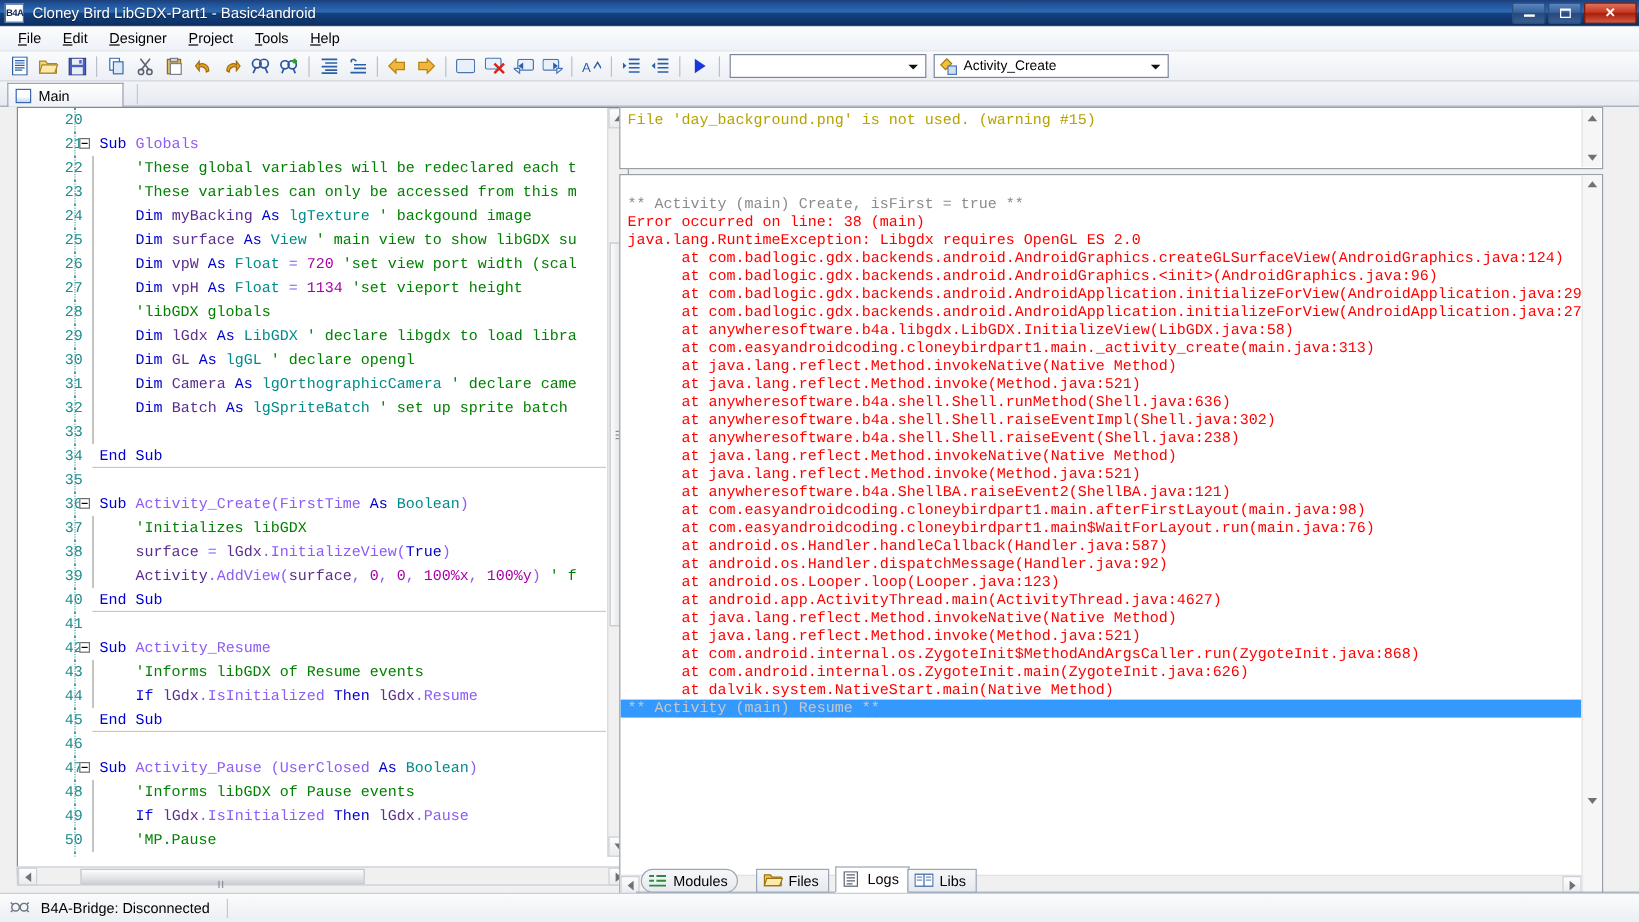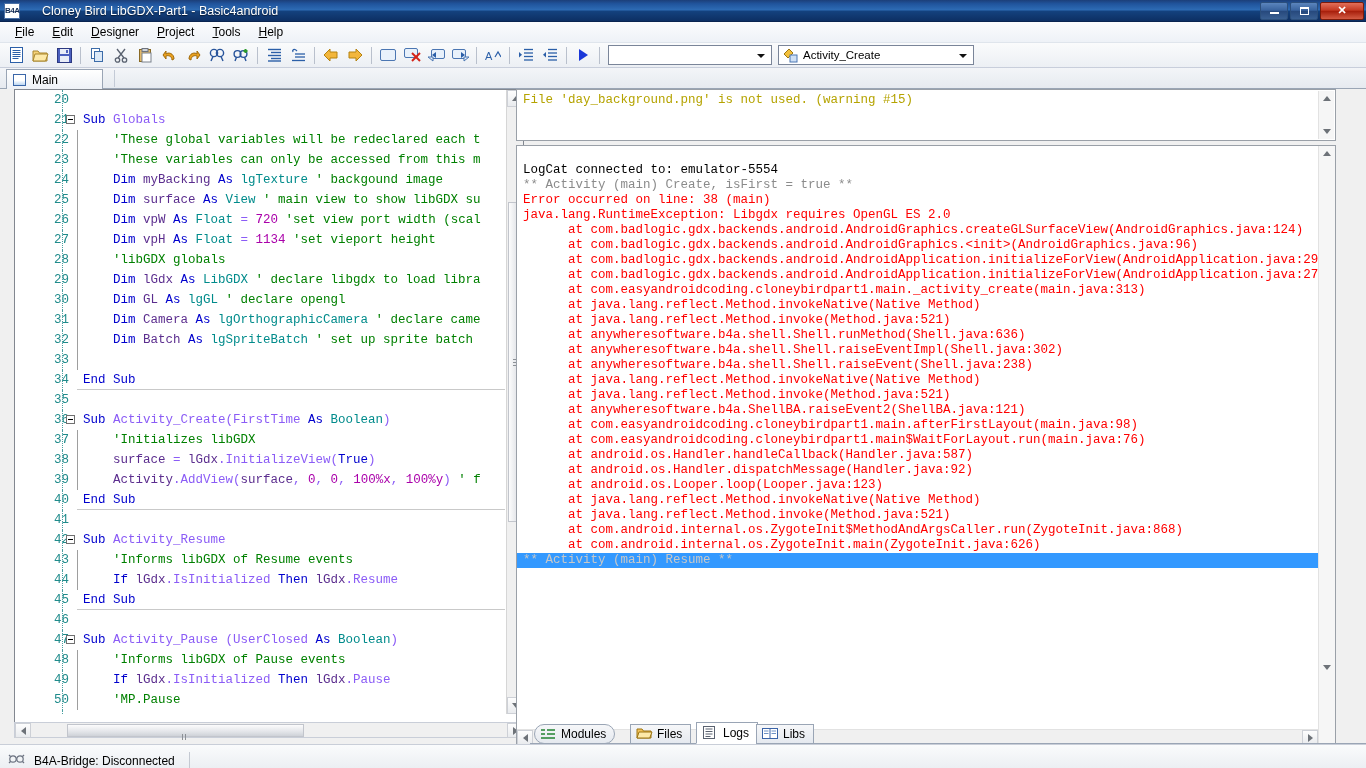--- a/index.html
+++ b/index.html
@@ -18,21 +18,21 @@
   .titlebar {
     position: absolute;
     left: 0; top: 0; width: 1366px; height: 22px;
     background: linear-gradient(to bottom, #1c3f79 0%, #20549c 18%, #2e6cb5 48%, #14427f 52%, #0d2f63 100%);
     display: flex;
     align-items: center;
     border-bottom: 1px solid #0a2450;
   }
   .tb-icon {
     width: 16px; height: 16px;
-    margin-left: 4px; margin-right: 22px;
+    margin-left: 4px; margin-right: 7px;
     background: #ffffff;
     border: 1px solid #4a6fa5;
     color: #102a55;
     font-size: 8px;
     font-weight: bold;
     line-height: 14px;
     text-align: center;
     letter-spacing: -0.5px;
     font-family: "Liberation Sans", sans-serif;
     flex: none;
@@ -388,21 +388,21 @@
     position: absolute; left: 0; top: 21px; right: 0; height: 1px; background: #9aa5b5;
   }
 
   
   .statusbar {
     position: absolute;
     left: 0; bottom: 0; width: 1366px; height: 24px;
     background: linear-gradient(to bottom, #fafbfc, #eceff3);
     border-top: 1px solid #c9ced8;
     display: flex;
-    align-items: flex-end;
+    align-items: center;
     padding-left: 8px;
   }
   .statusbar .sb-ic { width: 18px; height: 16px; margin-right: 8px; }
   .sb-text { font-size: 12px; color: #000; }
   .sb-div { width:1px; height:16px; background:#c4c9d2; margin-left:14px; }
 
   .icon-svg { display: block; }
 </style>
 </head>
 <body>
@@ -685,46 +685,48 @@
         </div>
       <div style="position:absolute;left:0;bottom:0;width:15px;height:15px;display:flex;align-items:center;justify-content:center">
           <span class="arrow-dn"></span>
         </div>
     </div>
   </div>
 
   <div class="logbox">
     <div class="loglist" id="loglist">
         <div class="logrow black"></div>
-        <div class="logrow black">LogCat connected to: emulator-5554</div>
         <div class="logrow gray">** Activity (main) Create, isFirst = true **</div>
         <div class="logrow red">Error occurred on line: 38 (main)</div>
         <div class="logrow red">java.lang.RuntimeException: Libgdx requires OpenGL ES 2.0</div>
         <div class="logrow red">      at com.badlogic.gdx.backends.android.AndroidGraphics.createGLSurfaceView(AndroidGraphics.java:124)</div>
         <div class="logrow red">      at com.badlogic.gdx.backends.android.AndroidGraphics.&lt;init&gt;(AndroidGraphics.java:96)</div>
         <div class="logrow red">      at com.badlogic.gdx.backends.android.AndroidApplication.initializeForView(AndroidApplication.java:292)</div>
         <div class="logrow red">      at com.badlogic.gdx.backends.android.AndroidApplication.initializeForView(AndroidApplication.java:273)</div>
+        <div class="logrow red">      at anywheresoftware.b4a.libgdx.LibGDX.InitializeView(LibGDX.java:58)</div>
         <div class="logrow red">      at com.easyandroidcoding.cloneybirdpart1.main._activity_create(main.java:313)</div>
         <div class="logrow red">      at java.lang.reflect.Method.invokeNative(Native Method)</div>
         <div class="logrow red">      at java.lang.reflect.Method.invoke(Method.java:521)</div>
         <div class="logrow red">      at anywheresoftware.b4a.shell.Shell.runMethod(Shell.java:636)</div>
         <div class="logrow red">      at anywheresoftware.b4a.shell.Shell.raiseEventImpl(Shell.java:302)</div>
         <div class="logrow red">      at anywheresoftware.b4a.shell.Shell.raiseEvent(Shell.java:238)</div>
         <div class="logrow red">      at java.lang.reflect.Method.invokeNative(Native Method)</div>
         <div class="logrow red">      at java.lang.reflect.Method.invoke(Method.java:521)</div>
         <div class="logrow red">      at anywheresoftware.b4a.ShellBA.raiseEvent2(ShellBA.java:121)</div>
         <div class="logrow red">      at com.easyandroidcoding.cloneybirdpart1.main.afterFirstLayout(main.java:98)</div>
         <div class="logrow red">      at com.easyandroidcoding.cloneybirdpart1.main$WaitForLayout.run(main.java:76)</div>
         <div class="logrow red">      at android.os.Handler.handleCallback(Handler.java:587)</div>
         <div class="logrow red">      at android.os.Handler.dispatchMessage(Handler.java:92)</div>
         <div class="logrow red">      at android.os.Looper.loop(Looper.java:123)</div>
+        <div class="logrow red">      at android.app.ActivityThread.main(ActivityThread.java:4627)</div>
         <div class="logrow red">      at java.lang.reflect.Method.invokeNative(Native Method)</div>
         <div class="logrow red">      at java.lang.reflect.Method.invoke(Method.java:521)</div>
         <div class="logrow red">      at com.android.internal.os.ZygoteInit$MethodAndArgsCaller.run(ZygoteInit.java:868)</div>
         <div class="logrow red">      at com.android.internal.os.ZygoteInit.main(ZygoteInit.java:626)</div>
+        <div class="logrow red">      at dalvik.system.NativeStart.main(Native Method)</div>
         <div class="logrow sel">** Activity (main) Resume **</div>
       </div>
 
     <div class="log-hscroll">
       <div class="hbtn" style="left:0">
           <span class="arrow-lf"></span>
         </div>
       <div class="hbtn" style="right:0">
           <span class="arrow-rt"></span>
         </div>

